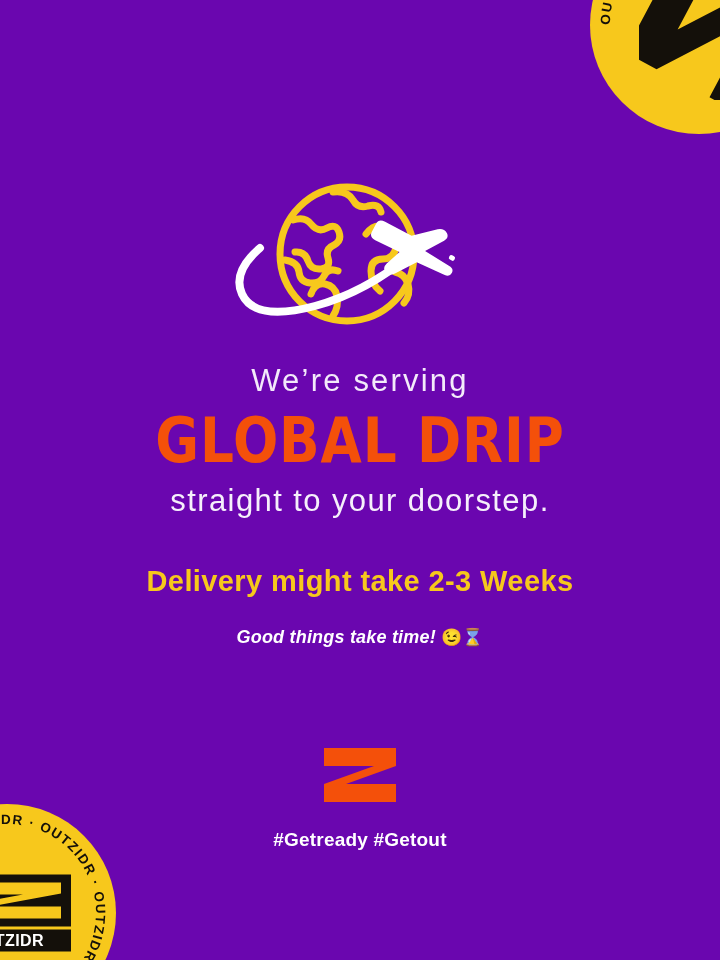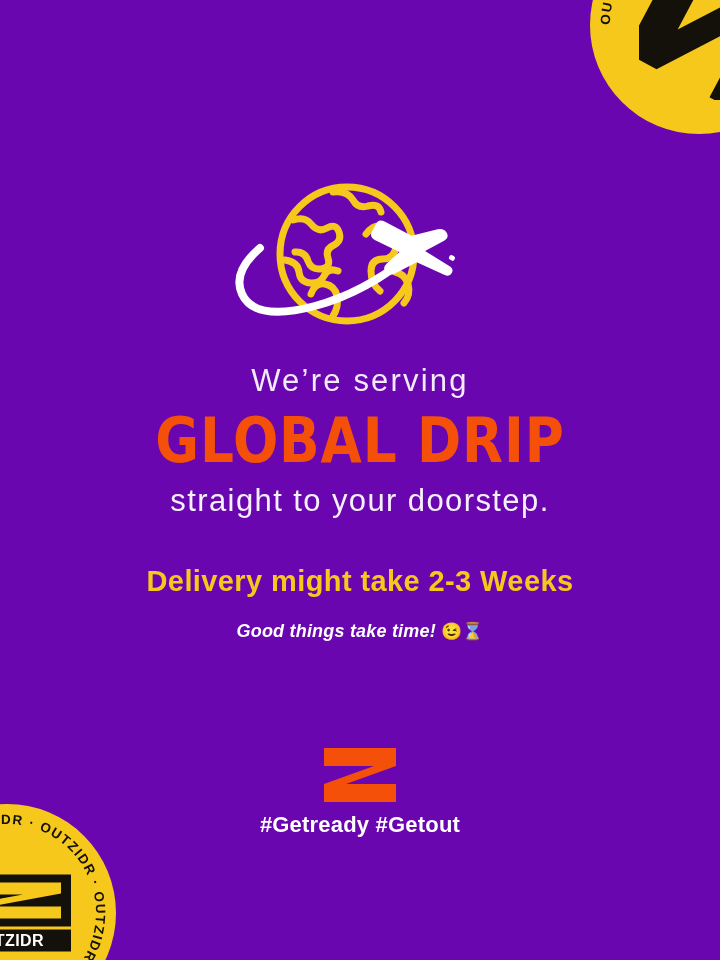--- a/index.html
+++ b/index.html
@@ -148,21 +148,21 @@
     line-height: 1.1;
     margin-top: 48px;
   }
   #line-goodthings {
     color: #FFFFFF;
     font-size: 18px;
     font-weight: 700;
     font-style: italic;
     letter-spacing: 0.2px;
     line-height: 1.1;
-    margin-top: 24px;
+    margin-top: 30px;
   }
   #line-goodthings .emoji {
     font-style: normal;
     font-size: 17px;
     letter-spacing: 0;
   }
 
   
   #footer-block {
     position: absolute;
@@ -172,24 +172,24 @@
     text-align: center;
   }
   #brand-zmark {
     width: 80px;
     height: 58px;
     margin: 0 auto;
   }
   #brand-zmark svg { display: block; width: 100%; height: 100%; }
   #hashtags {
     color: #FFFFFF;
-    font-size: 22px;
+    font-size: 19px;
     font-weight: 700;
     letter-spacing: 0.2px;
-    margin-top: 8px;
+    margin-top: 25px;
   }
 </style>
 </head>
 <body>
 
 <div id="poster">
 
   <div class="badge badge-tr">
     <div class="badge-ring">
       <svg viewBox="0 0 218 218" xmlns="http://www.w3.org/2000/svg">

